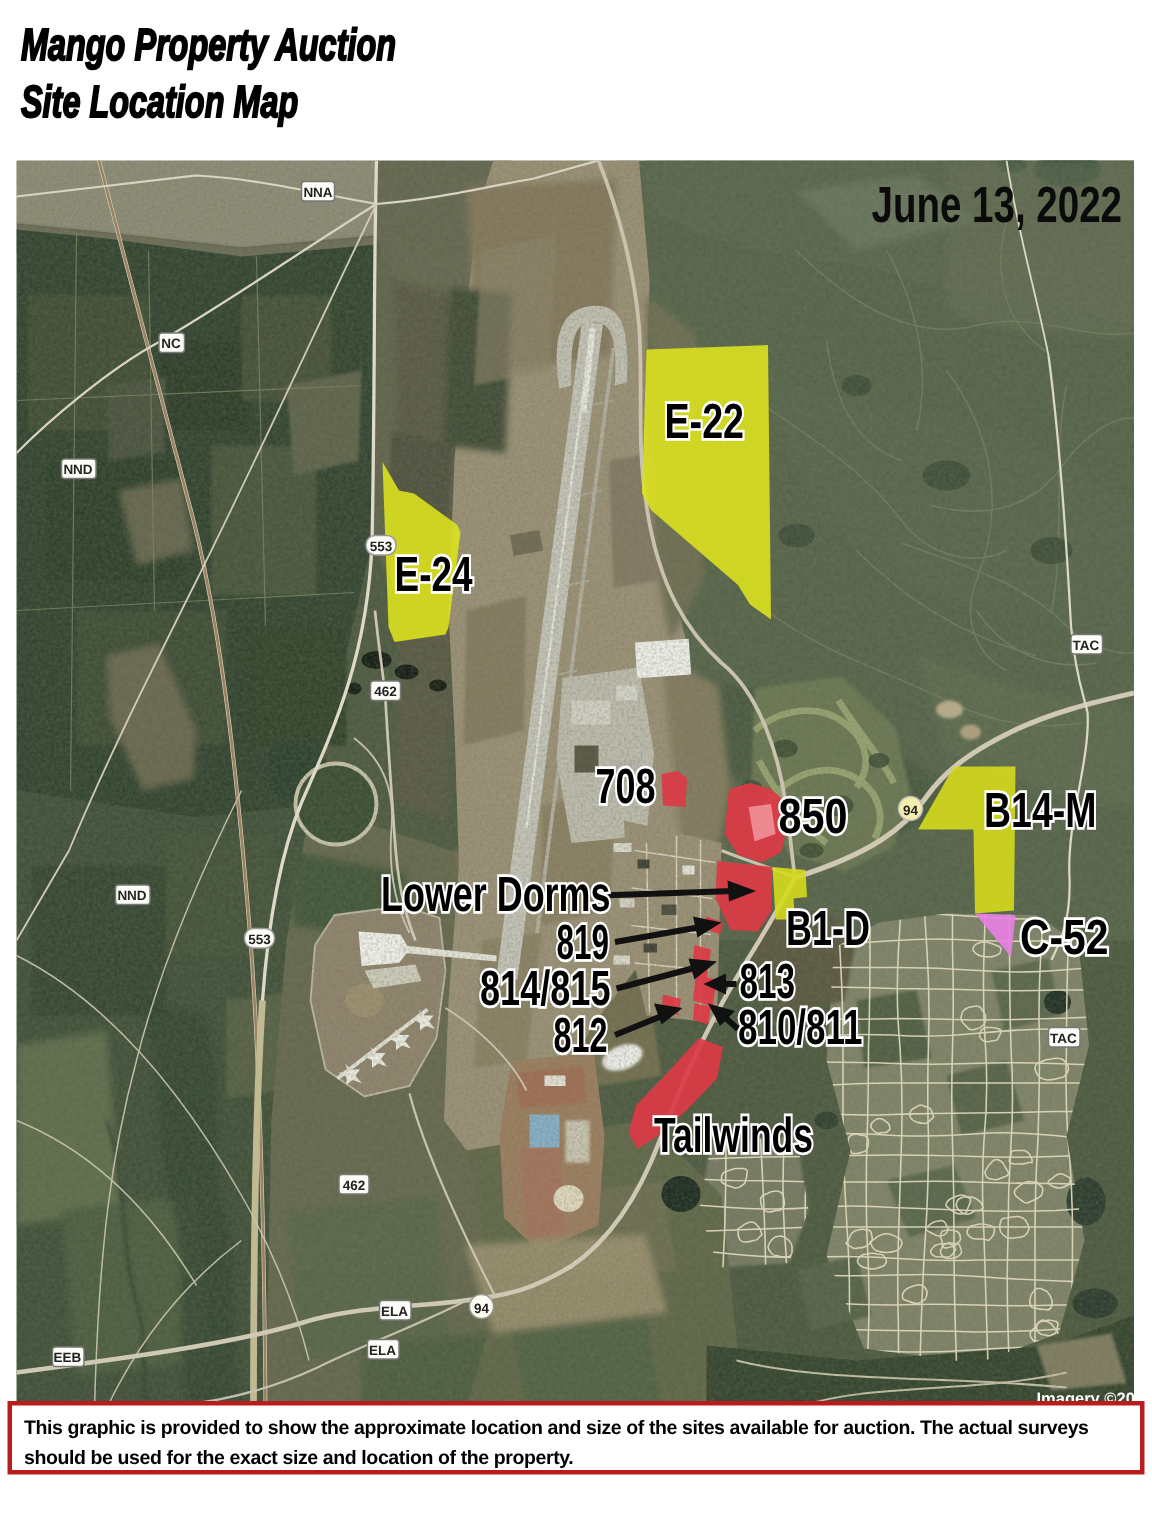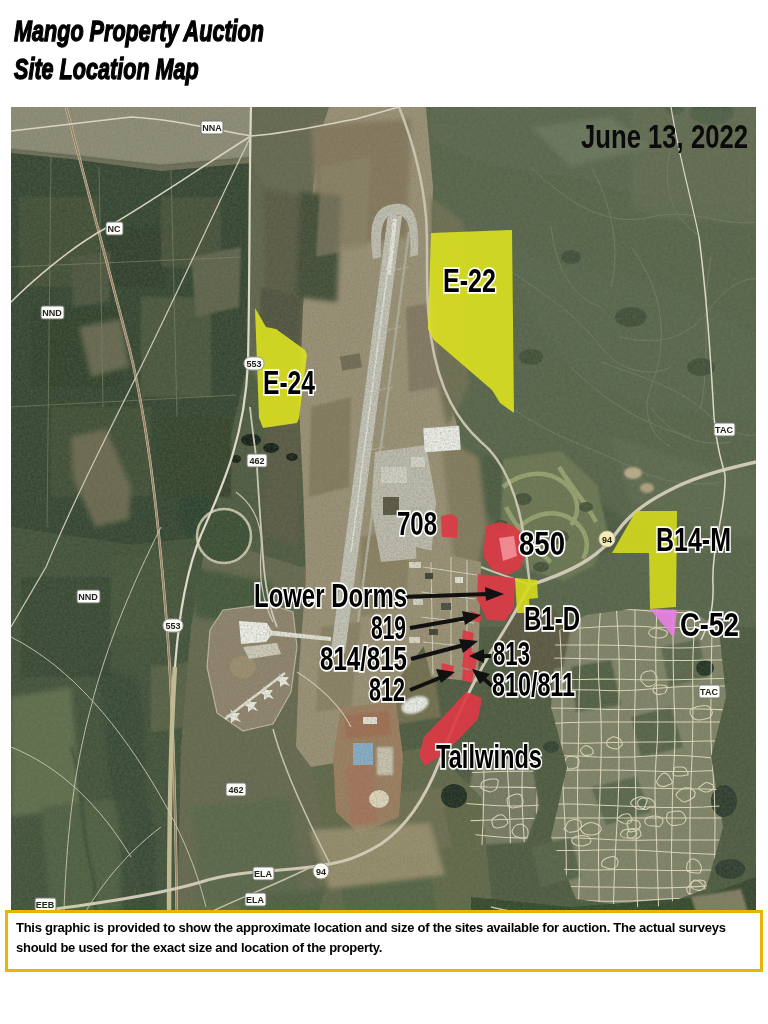--- a/index.html
+++ b/index.html
@@ -1,22 +1,22 @@
 <!DOCTYPE html>
 <html><head>
 <meta charset="utf-8">
 <style>
   html,body{margin:0;padding:0;background:#fff;width:768px;height:1024px;overflow:hidden;}
   body{font-family:"Liberation Sans", sans-serif;position:relative;}
   .title{position:absolute;left:14px;top:12px;font-weight:bold;font-style:italic;
          font-size:30px;line-height:38px;color:#000;-webkit-text-stroke:1.35px #000;transform:scaleX(0.72);transform-origin:left top;
          letter-spacing:0px;white-space:nowrap;}
   .mapwrap{position:absolute;left:11px;top:107px;width:745px;height:832px;}
-  .disc{position:absolute;left:5px;top:910px;width:758px;height:62px;box-sizing:border-box;
-        border:3px solid #eab308;background:#fff;padding:5px 8px 0 8px;font-weight:bold;
+  .disc{position:absolute;left:5px;top:934px;width:758px;height:49px;box-sizing:border-box;
+        border:3px solid #b91c1c;background:#fff;padding:5px 8px 0 8px;font-weight:bold;
         font-size:13px;letter-spacing:-0.26px;line-height:20px;color:#000;white-space:nowrap;overflow:hidden;}
 </style>
 </head>
 <body>
 
 <div class="title">Mango Property Auction<br>Site Location Map</div>
 
 <div class="mapwrap">
 <svg width="745" height="832" viewBox="0 0 745 832" xmlns="http://www.w3.org/2000/svg" style="display:block">
 <defs>

